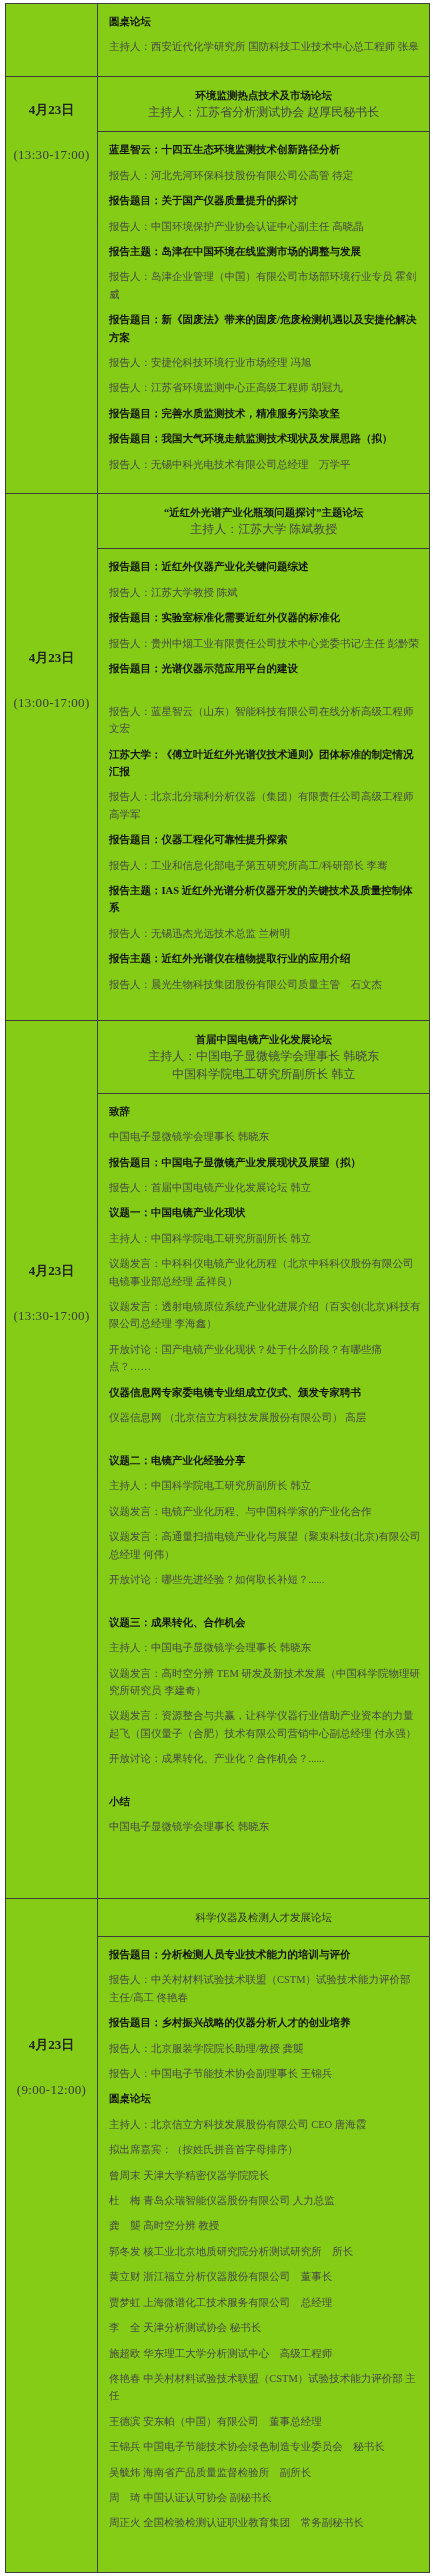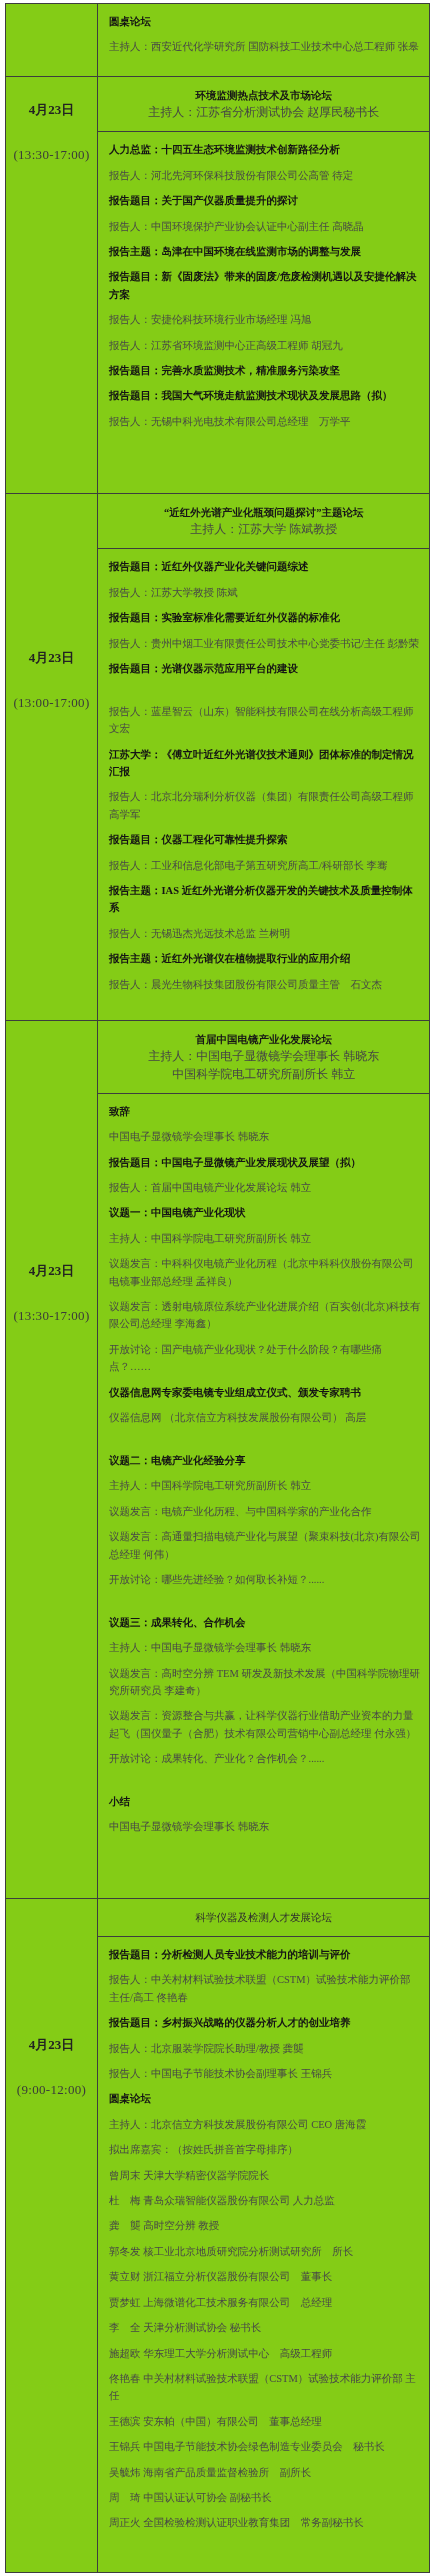--- a/index.html
+++ b/index.html
@@ -72,25 +72,26 @@
             <div class="date">4月23日</div>
             <div class="time">(13:30-17:00)</div>
           </div>
         </div>
         <div class="content-cell">
           <div class="forum-header">
             <div class="forum-title bold">环境监测热点技术及市场论坛</div>
             <div class="host-line">主持人：江苏省分析测试协会 赵厚民秘书长</div>
           </div>
           <div class="row-body">
-            <div class="para topic">人力总监：十四五生态环境监测技术创新路径分析</div>
+            <div class="para topic">蓝星智云：十四五生态环境监测技术创新路径分析</div>
             <div class="para plain">报告人：河北先河环保科技股份有限公司公高管 待定</div>
             <div class="para topic">报告题目：关于国产仪器质量提升的探讨</div>
             <div class="para plain">报告人：中国环境保护产业协会认证中心副主任 高晓晶</div>
             <div class="para topic">报告主题：岛津在中国环境在线监测市场的调整与发展</div>
+            <div class="para plain">报告人：岛津企业管理（中国）有限公司市场部环境行业专员 霍剑威</div>
             <div class="para topic">报告题目：新《固废法》带来的固废/危废检测机遇以及安捷伦解决方案</div>
             <div class="para plain">报告人：安捷伦科技环境行业市场经理 冯旭</div>
             <div class="para plain">报告人：江苏省环境监测中心正高级工程师 胡冠九</div>
             <div class="para topic">报告题目：完善水质监测技术，精准服务污染攻坚</div>
             <div class="para topic">报告题目：我国大气环境走航监测技术现状及发展思路（拟）</div>
             <div class="para plain">报告人：无锡中科光电技术有限公司总经理　万学平</div>
           </div>
         </div>
       </div>
       <div class="row row-3">

